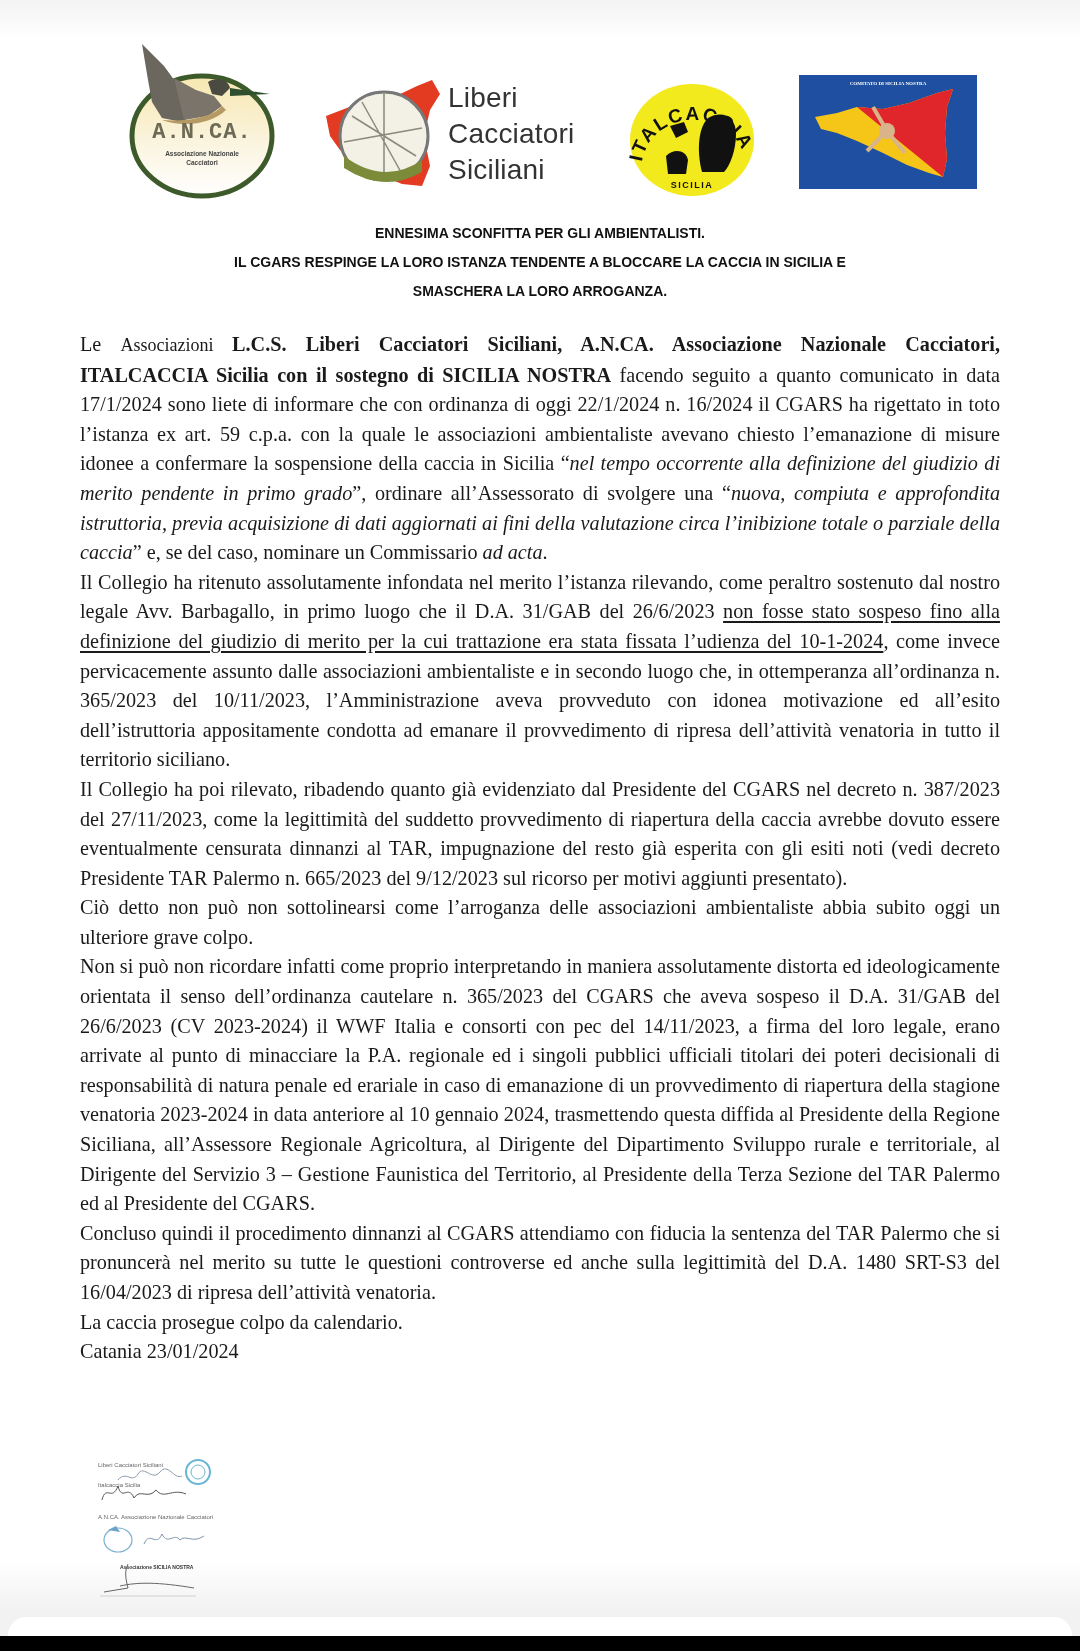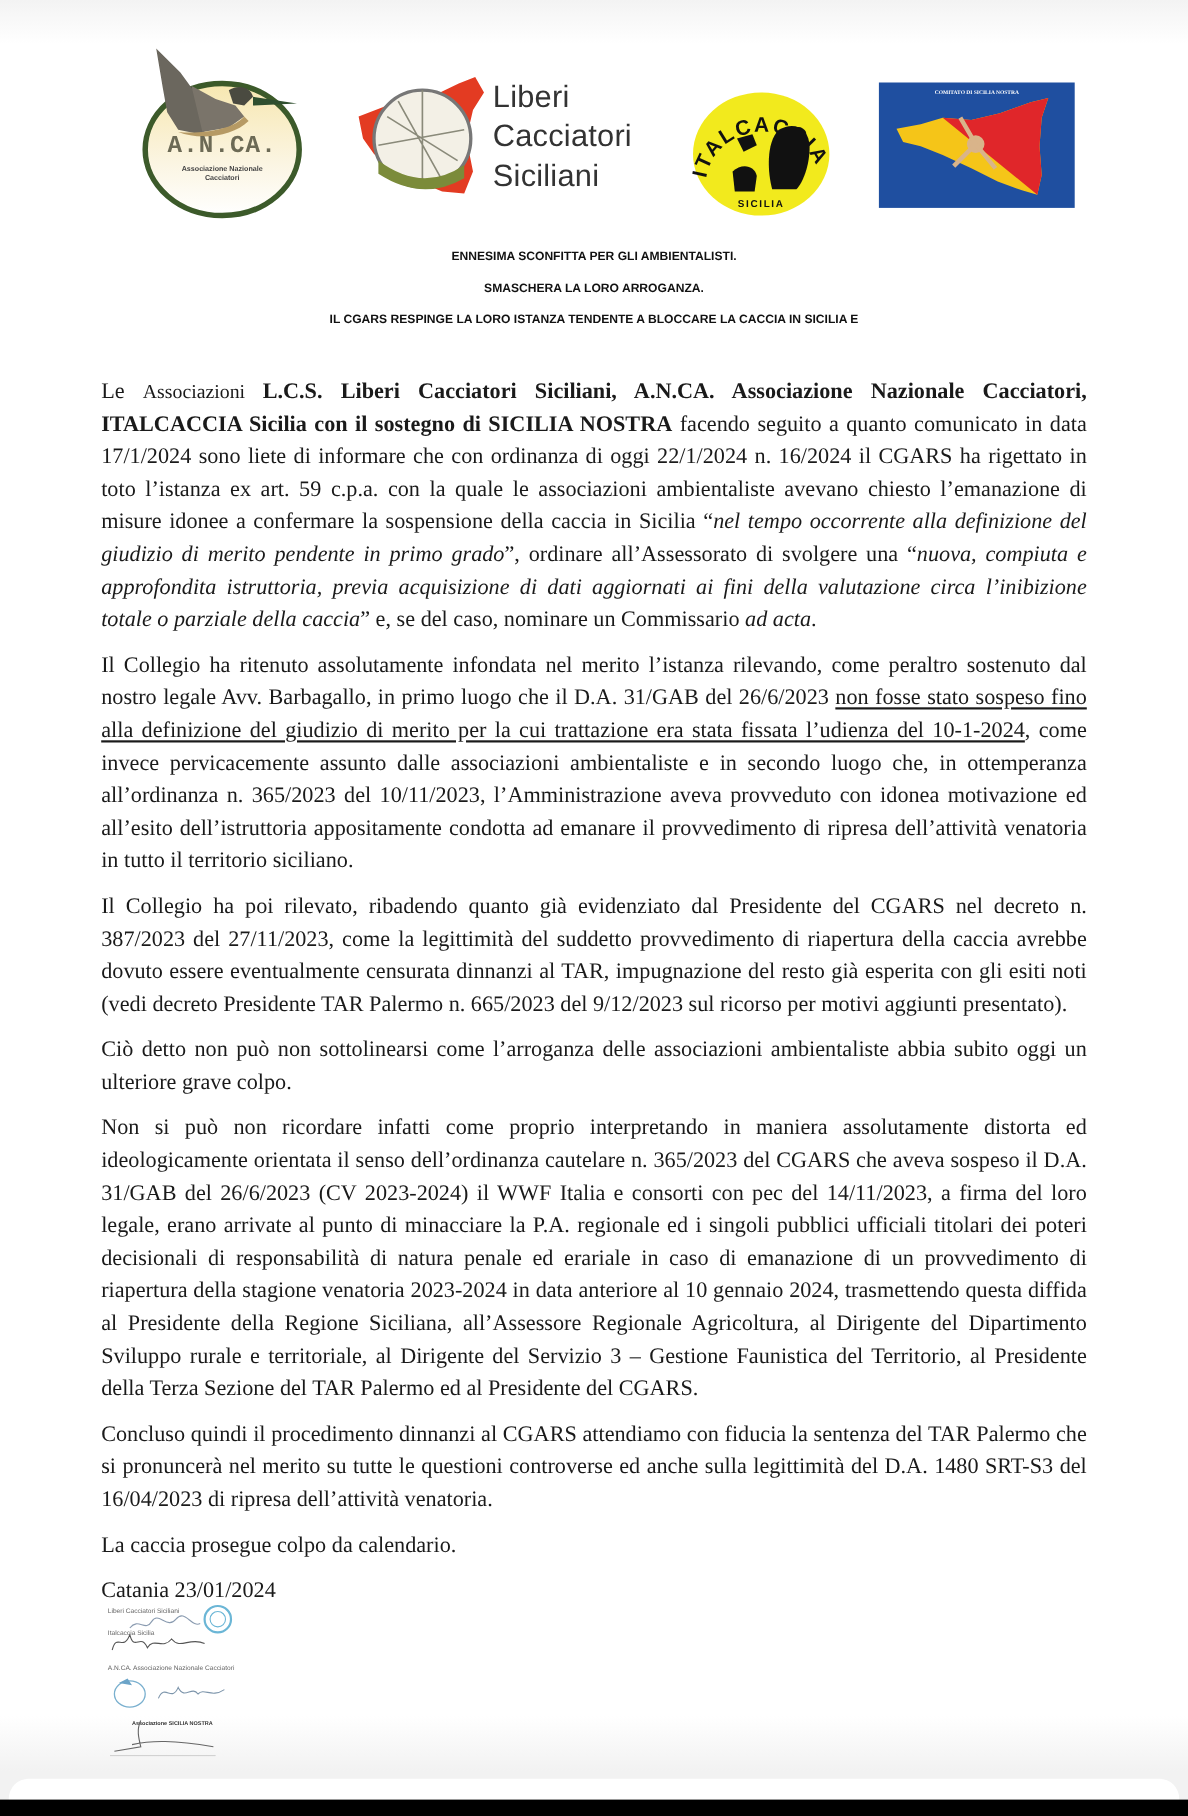--- a/index.html
+++ b/index.html
@@ -10,44 +10,44 @@
     color: #1a1a1a;
   }
   .page-fade {
     position: absolute; left: 0; top: 0; width: 1080px; height: 1651px;
     background: linear-gradient(#f3f3f3 0px, #ffffff 40px, #ffffff 1560px, #f2f2f2 1610px);
   }
   
   .logos { position: absolute; left: 0; top: 0; width: 1080px; height: 210px; }
   .logo { position: absolute; }
   .anca { left: 122px; top: 36px; width: 160px; height: 165px; }
-  .lcs { left: 322px; top: 66px; width: 260px; height: 118px; }
+  .lcs { left: 322px; top: 76px; width: 260px; height: 118px; }
   .ital { left: 612px; top: 82px; width: 160px; height: 116px; }
   .sicnos { left: 797px; top: 73px; width: 182px; height: 118px; }
   .lcs-text {
     position: absolute; left: 126px; top: 4px;
     font-family: "Liberation Sans", sans-serif; font-size: 28px; line-height: 36px;
     color: #333; letter-spacing: 0.2px;
   }
   .lcs-text div { white-space: nowrap; }
 
   
   .title {
     position: absolute; left: 40px; top: 219px; width: 1000px;
-    font-family: "Liberation Sans", sans-serif; font-weight: bold; font-size: 11px;
+    font-family: "Liberation Sans", sans-serif; font-weight: bold; font-size: 14px;
     line-height: 29px; text-align: center; color: #111;
   }
   .title div { white-space: nowrap; }
 
   
   .body {
     position: absolute; left: 80px; top: 330px; width: 920px;
     font-size: 20.2px; line-height: 29.6px; text-align: justify;
   }
-  .body p { margin: 12px; }
+  .body p { margin: 0; }
   .body .sm { font-size: 18px; }
   .body b { font-weight: bold; }
   .body u { text-decoration: underline; text-underline-offset: 3px; }
   .left { text-align: left; }
 
   
   .sigs { position: absolute; left: 96px; top: 1458px; width: 130px; height: 160px; }
   .sig-label {
     position: absolute; font-family: "Liberation Sans", sans-serif; font-size: 6px; color: #666;
     white-space: nowrap;
@@ -118,22 +118,22 @@
       <path d="M18 44 L40 40 L60 34 L86 36 L112 30 L140 20 L156 16 L150 34 L148 60 L150 86 L146 104 L132 100 L110 92 L86 80 L60 68 L40 60 L24 56 Z" fill="#f5c518"></path>
       <path d="M60 34 L86 36 L112 30 L140 20 L156 16 L150 34 L148 60 L150 86 L146 104 Z" fill="#e0262a"></path>
       <circle cx="90" cy="58" r="8" fill="#d9b48a"></circle>
       <path d="M90 58 L76 34 M90 58 L108 80 M90 58 L70 78" stroke="#d9b48a" stroke-width="4"></path>
     </svg>
   </div>
 </div>
 
 <div class="title">
   <div>ENNESIMA SCONFITTA PER GLI AMBIENTALISTI.</div>
+  <div>IL CGARS RESPINGE LA LORO ISTANZA TENDENTE A BLOCCARE LA CACCIA IN SICILIA E</div>
   <div>SMASCHERA LA LORO ARROGANZA.</div>
-  <div>IL CGARS RESPINGE LA LORO ISTANZA TENDENTE A BLOCCARE LA CACCIA IN SICILIA E</div>
 </div>
 
 <div class="body">
   <p><span>Le </span><span class="sm">Associazioni </span><b>L.C.S. Liberi Cacciatori Siciliani, A.N.CA. Associazione Nazionale Cacciatori, ITALCACCIA Sicilia con il sostegno di SICILIA NOSTRA</b><span> facendo seguito a quanto comunicato in data 17/1/2024 sono liete di informare che con ordinanza di oggi 22/1/2024 n. 16/2024 il CGARS ha rigettato in toto l’istanza ex art. 59 c.p.a. con la quale le associazioni ambientaliste avevano chiesto l’emanazione di misure idonee a confermare la sospensione della caccia in Sicilia “</span><i>nel tempo occorrente alla definizione del giudizio di merito pendente in primo grado</i><span>”, ordinare all’Assessorato di svolgere una “</span><i>nuova, compiuta e approfondita istruttoria, previa acquisizione di dati aggiornati ai fini della valutazione circa l’inibizione totale o parziale della caccia</i><span>” e, se del caso, nominare un Commissario </span><i>ad acta</i><span>.</span></p>
   <p><span>Il Collegio ha ritenuto assolutamente infondata nel merito l’istanza rilevando, come peraltro sostenuto dal nostro legale Avv. Barbagallo, in primo luogo che il D.A. 31/GAB del 26/6/2023 </span><u>non fosse stato sospeso fino alla definizione del giudizio di merito per la cui trattazione era stata fissata l’udienza del 10-1-2024</u><span>, come invece pervicacemente assunto dalle associazioni ambientaliste e in secondo luogo che, in ottemperanza all’ordinanza n. 365/2023 del 10/11/2023, l’Amministrazione aveva provveduto con idonea motivazione ed all’esito dell’istruttoria appositamente condotta ad emanare il provvedimento di ripresa dell’attività venatoria in tutto il territorio siciliano.</span></p>
   <p>Il Collegio ha poi rilevato, ribadendo quanto già evidenziato dal Presidente del CGARS nel decreto n. 387/2023 del 27/11/2023, come la legittimità del suddetto provvedimento di riapertura della caccia avrebbe dovuto essere eventualmente censurata dinnanzi al TAR, impugnazione del resto già esperita con gli esiti noti (vedi decreto Presidente TAR Palermo n. 665/2023 del 9/12/2023 sul ricorso per motivi aggiunti presentato).</p>
   <p>Ciò detto non può non sottolinearsi come l’arroganza delle associazioni ambientaliste abbia subito oggi un ulteriore grave colpo.</p>
   <p>Non si può non ricordare infatti come proprio interpretando in maniera assolutamente distorta ed ideologicamente orientata il senso dell’ordinanza cautelare n. 365/2023 del CGARS che aveva sospeso il D.A. 31/GAB del 26/6/2023 (CV 2023-2024) il WWF Italia e consorti con pec del 14/11/2023, a firma del loro legale, erano arrivate al punto di minacciare la P.A. regionale ed i singoli pubblici ufficiali titolari dei poteri decisionali di responsabilità di natura penale ed erariale in caso di emanazione di un provvedimento di riapertura della stagione venatoria 2023-2024 in data anteriore al 10 gennaio 2024, trasmettendo questa diffida al Presidente della Regione Siciliana, all’Assessore Regionale Agricoltura, al Dirigente del Dipartimento Sviluppo rurale e territoriale, al Dirigente del Servizio 3 – Gestione Faunistica del  Territorio, al Presidente della Terza Sezione del TAR Palermo ed al Presidente del CGARS.</p>
   <p>Concluso quindi il procedimento dinnanzi al CGARS attendiamo con fiducia la sentenza del TAR Palermo che si pronuncerà nel merito su tutte le questioni controverse ed anche sulla legittimità del D.A. 1480 SRT-S3 del 16/04/2023 di ripresa dell’attività venatoria.</p>
   <p class="left">La caccia prosegue colpo da calendario.</p>

